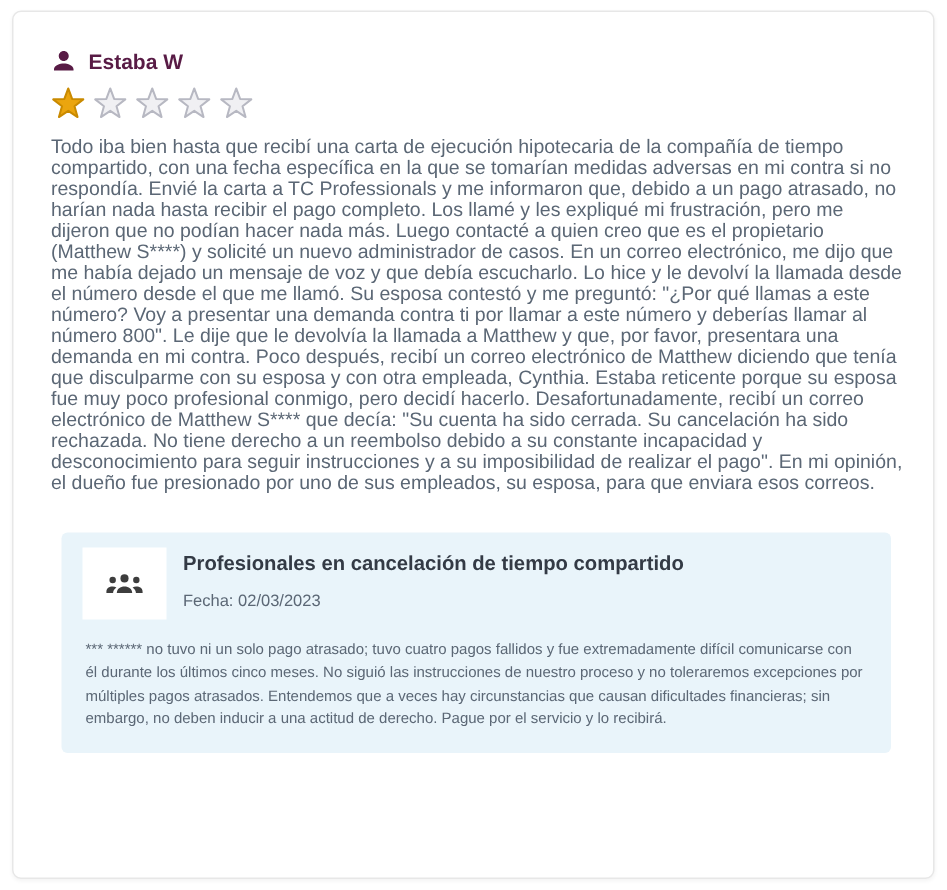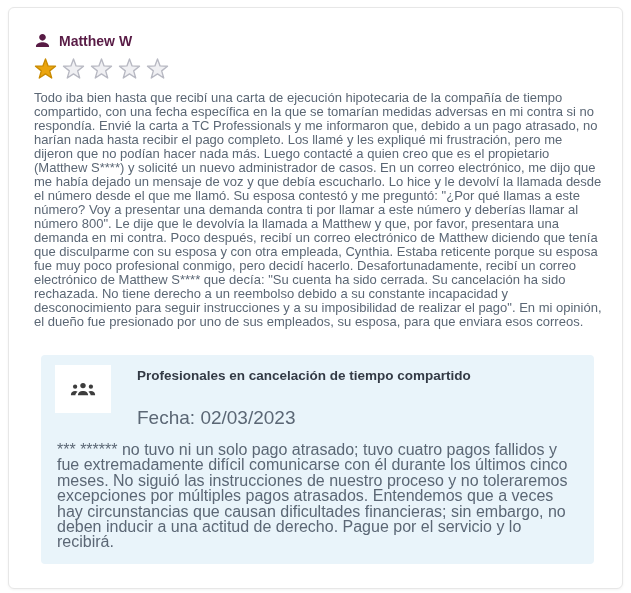--- a/index.html
+++ b/index.html
@@ -51,53 +51,53 @@
     font-size:13px;line-height:14px;
     color:var(--body-text);
   }
   .reply{
     margin:26px 0 0 7px;
     width:553px;
     background:var(--reply-bg);
     border-radius:4px;
     padding:10px 18px 14px 14px;
   }
-  .reply-header{display:flex;gap:26px;align-items:flex-start;}
+  .reply-header{display:flex;gap:11px;align-items:flex-start;}
   .reply-icon-box{
     width:56px;height:48px;background:#fff;
     display:flex;align-items:center;justify-content:center;
     flex-shrink:0;
   }
   .reply-icon-box svg{display:block;fill:#3d3d3d;}
   .reply-meta{padding-top:3px;}
   .reply-title{
     font-size:13.5px;font-weight:bold;color:var(--reply-title);
   }
   .reply-date{
-    margin-top:24px;font-size:19px;color:var(--body-text);
+    margin-top:12px;font-size:11px;color:var(--body-text);
   }
   .reply-body{
     margin:13px 0 0 2px;
     width:521px;
-    font-size:16px;line-height:15.4px;
+    font-size:10px;line-height:15.4px;
     color:var(--body-text);
   }
 </style>
 </head>
 <body>
 
 <div class="card">
 
   <div class="review-header">
     <span class="avatar">
       <svg viewBox="0 0 24 24" width="17" height="17" fill="#581b45">
         <path d="M12 12.2c2.6 0 4.7-2.1 4.7-4.7S14.6 2.8 12 2.8 7.3 4.9 7.3 7.5s2.1 4.7 4.7 4.7zm0 2.3c-3.6 0-9.2 1.8-9.2 5.4v1.3h18.4v-1.3c0-3.6-5.6-5.4-9.2-5.4z"></path>
       </svg>
     </span>
-    <span class="author">Matthew W</span>
+    <span class="author">Estaba W</span>
   </div>
 
 
   <div class="stars">
       <span class="star filled">
         <svg viewBox="0 0 24 24">
           <polygon points="12,1 14.7,8.28 22.46,8.6 16.37,13.42 18.47,20.9 12,16.6 5.53,20.9 7.63,13.42 1.54,8.6 9.3,8.28"></polygon>
         </svg>
       </span>
       <span class="star empty">

